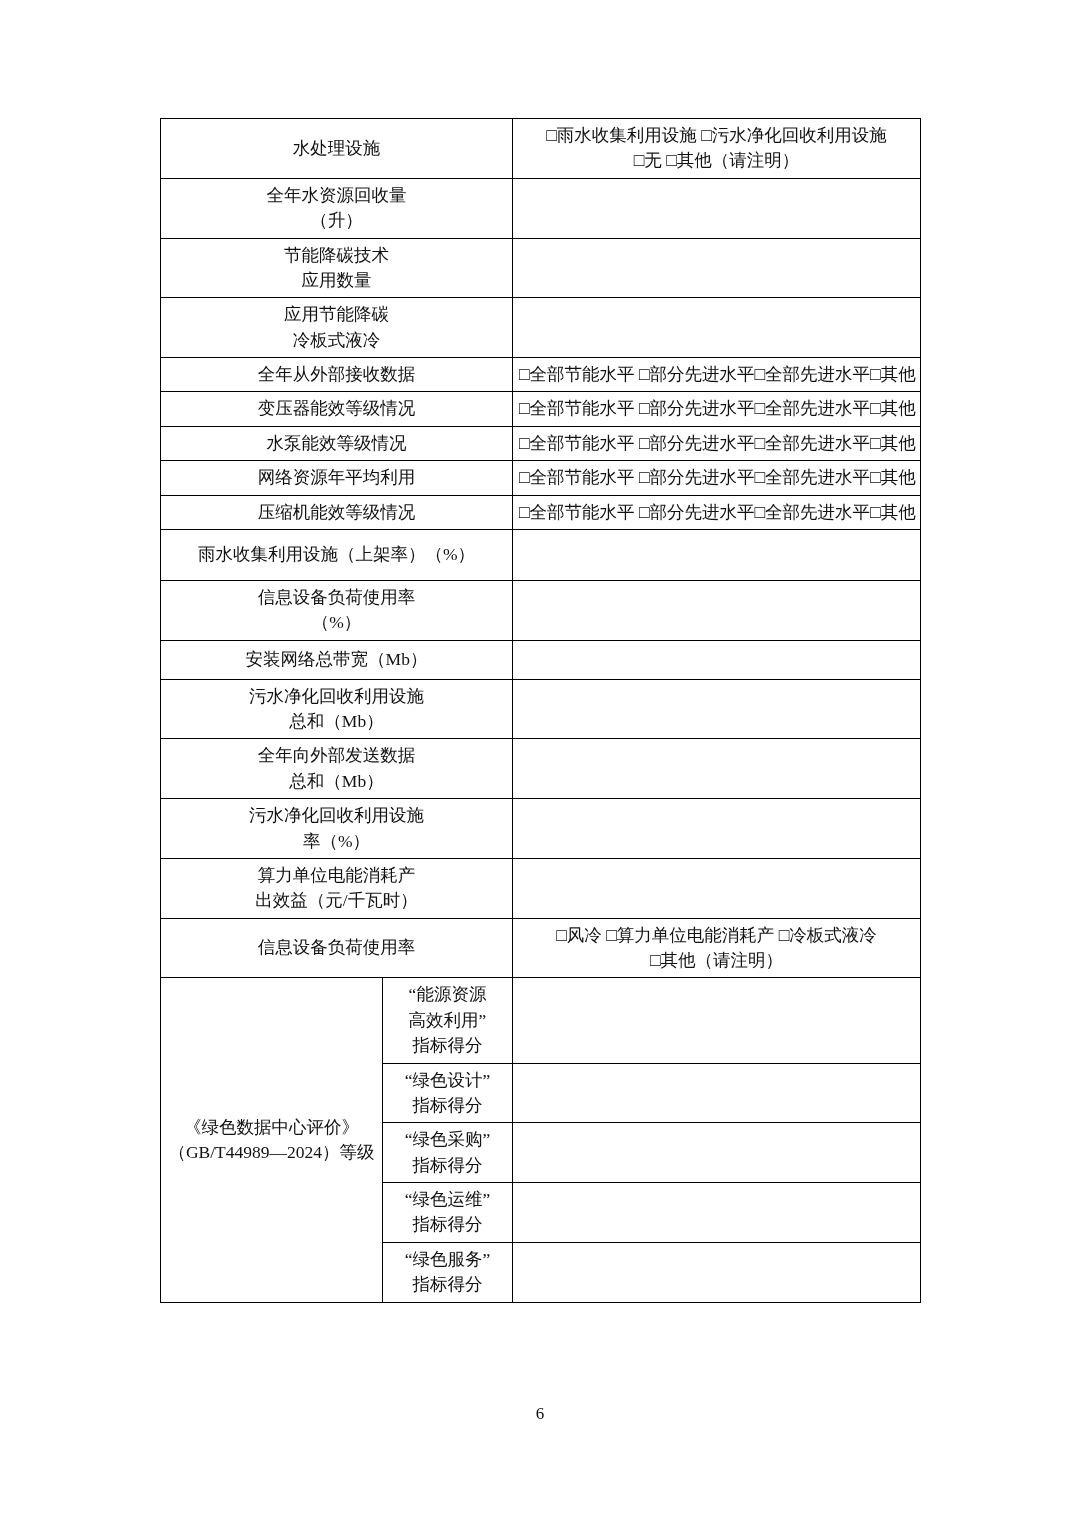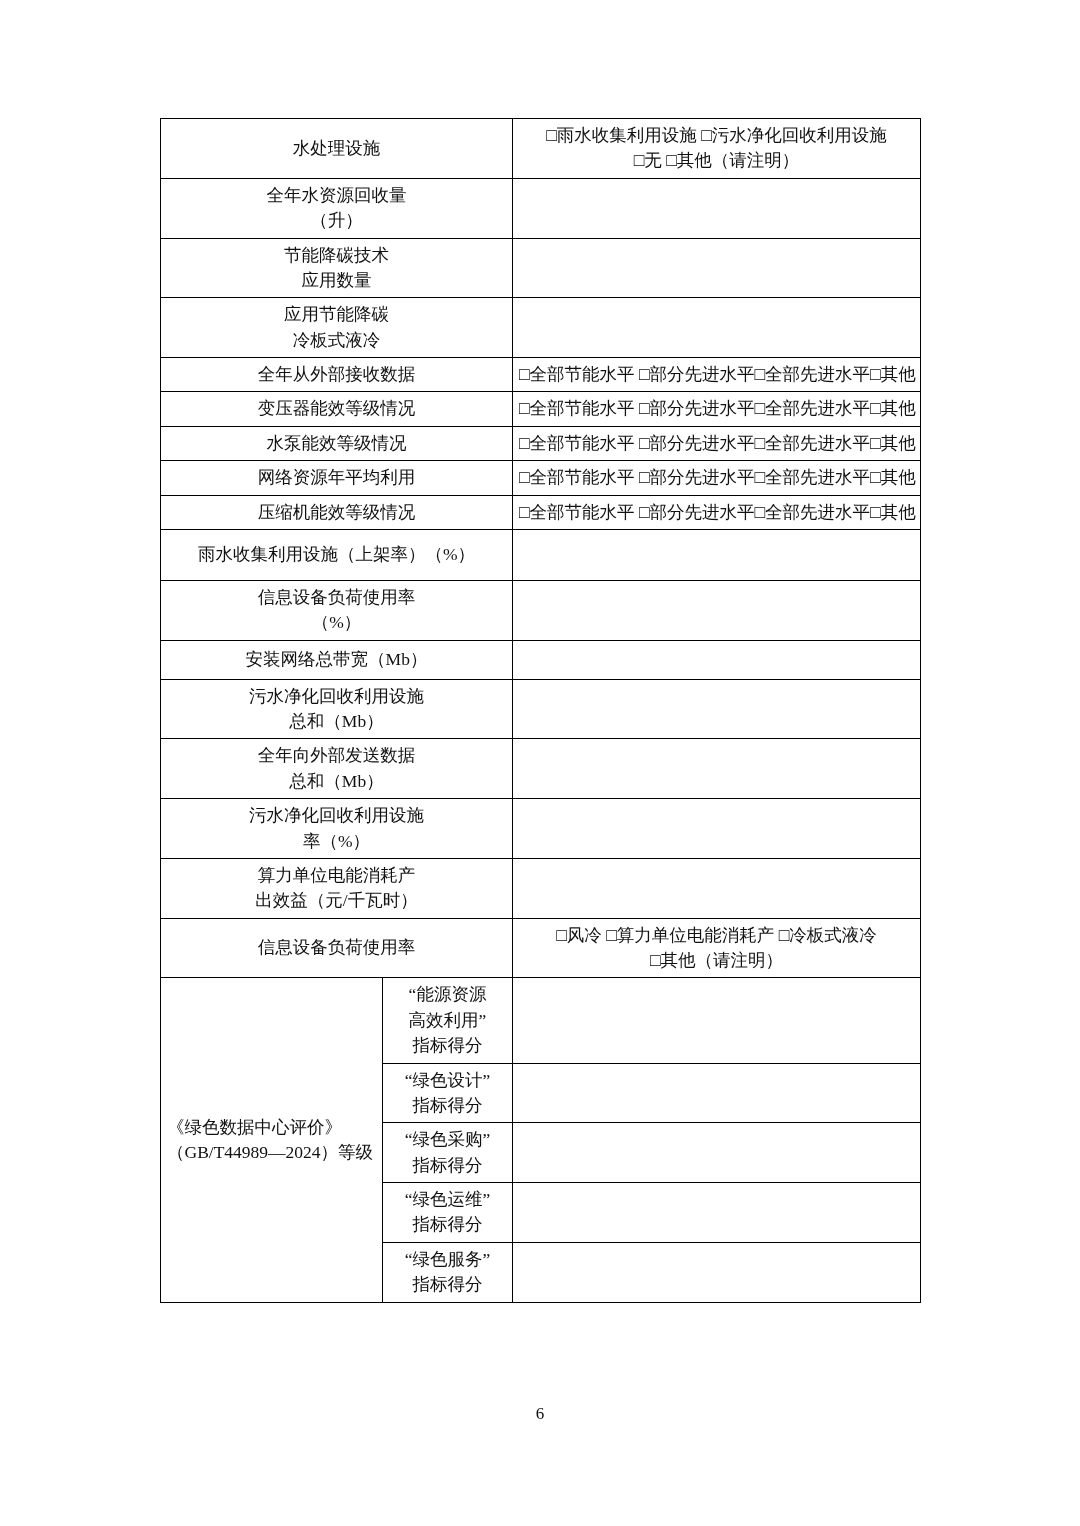--- a/index.html
+++ b/index.html
@@ -48,20 +48,21 @@
     white-space: nowrap;
     text-align: center;
   }
   .opts-wrap {
     white-space: normal;
   }
   .col-label  { width: 222px; }
   .col-sub    { width: 130px; }
   .col-value  { width: 408px; }
   .rowspan-label {
+    text-align: center;
     font-size: 17.5px;
     line-height: 1.5;
     vertical-align: middle;
   }
   .empty-cell { height: 30px; }
   .tall { height: 42px; }
   .page-number {
     position: absolute;
     left: 0;
     right: 0;

